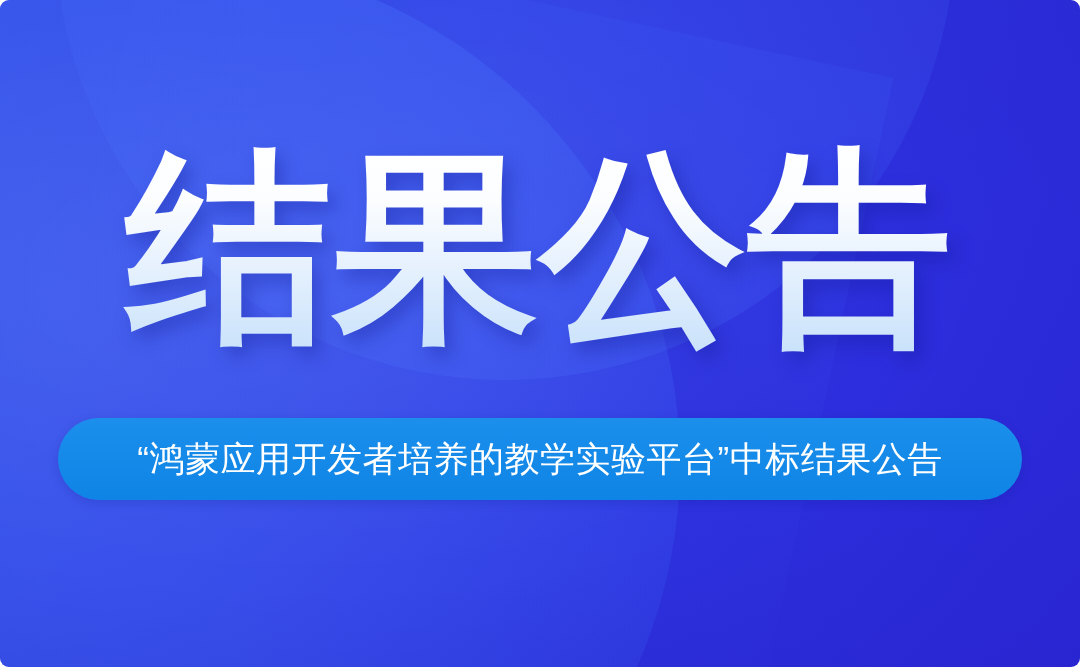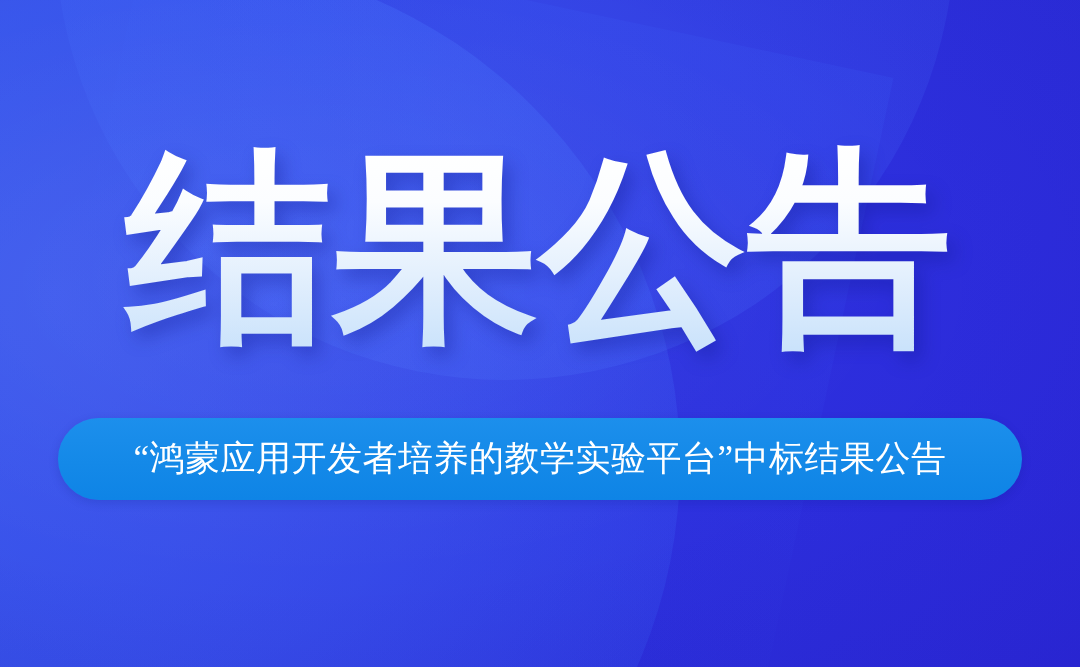--- a/index.html
+++ b/index.html
@@ -12,20 +12,21 @@
     overflow: hidden;
     font-family: "Liberation Sans", "DejaVu Sans", sans-serif;
   }
 
   #banner {
     position: relative;
     width: 1080px;
     height: 667px;
     overflow: hidden;
     background: linear-gradient(118deg, #2E44E2 0%, #2D34DE 45%, #2C28DB 100%);
+    border-radius: 9px;
   }
 
   
   .bg-layer {
     position: absolute;
     inset: 0;
     overflow: hidden;
     pointer-events: none;
   }
 
@@ -128,21 +129,21 @@
     border-radius: 41px;
     background: linear-gradient(180deg, #1C8FEC 0%, #1489E8 55%, #0E84E6 100%);
     display: flex;
     align-items: center;
     justify-content: center;
     box-shadow: 0 3px 10px rgba(10, 30, 130, 0.18);
   }
 
   .subtitle-text {
     color: #FFFFFF;
-    font-family: Liberation Serif, serif;
+    font-family: Liberation Sans, sans-serif;
     font-size: 35px;
     line-height: 42px;
     font-weight: normal;
     letter-spacing: 0.5px;
     white-space: nowrap;
     text-align: center;
   }
 </style>
 </head>
 <body>

